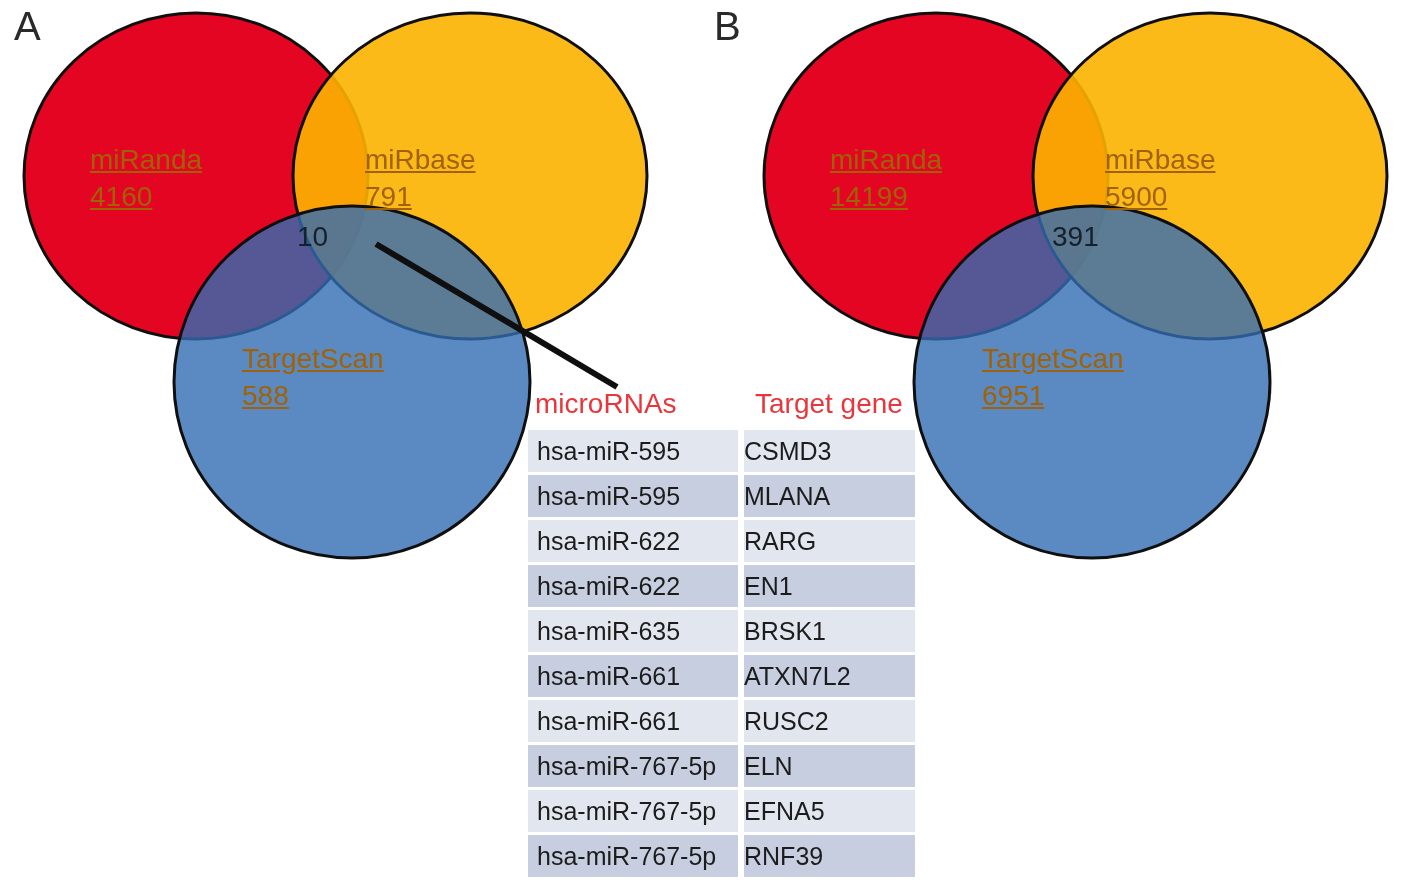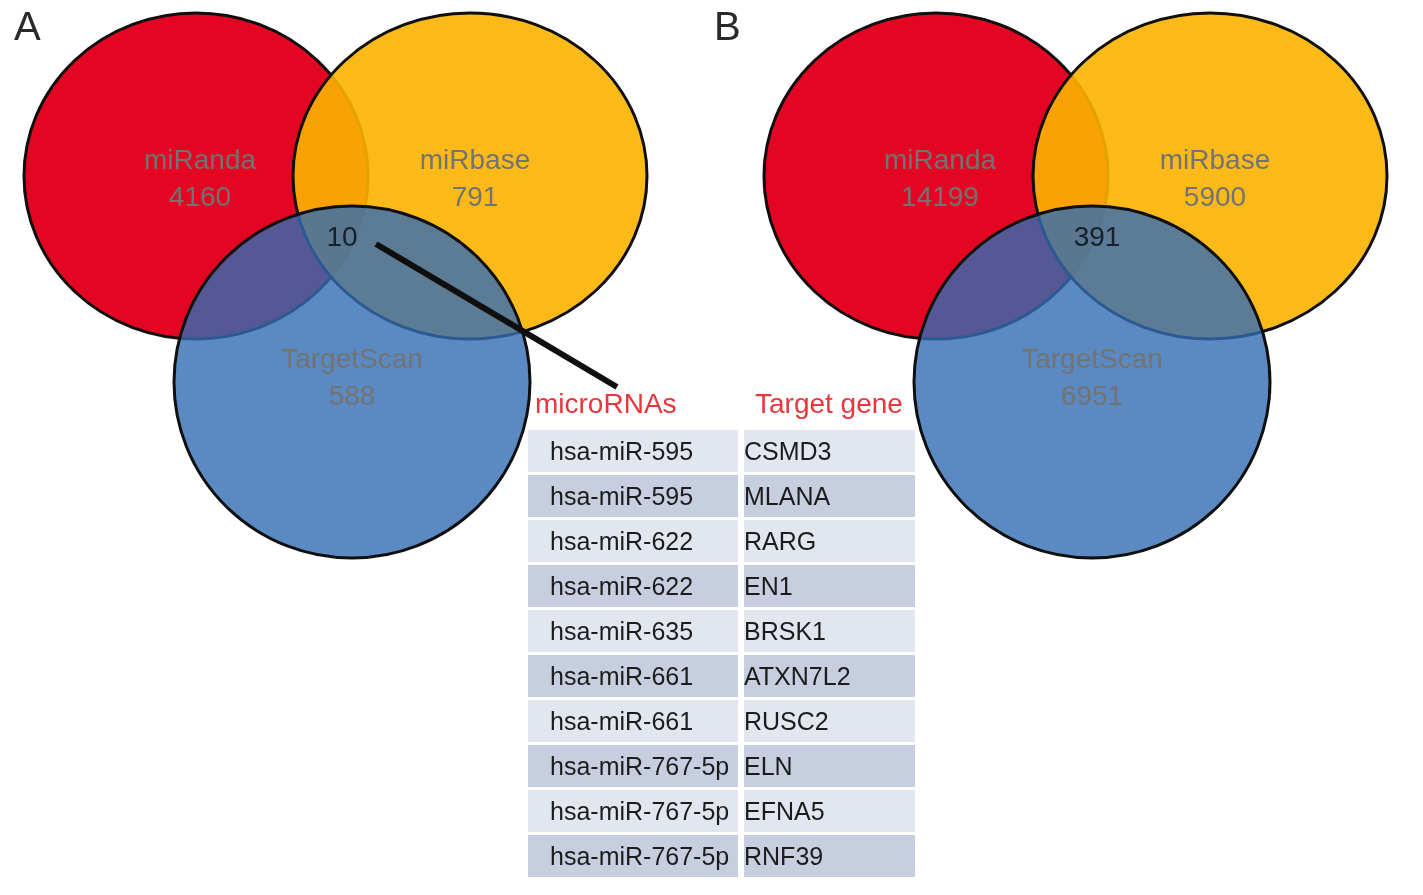--- a/index.html
+++ b/index.html
@@ -13,29 +13,28 @@
   .venn-svg{position:absolute;left:0;top:0;}
   .panel-label{
     position:absolute;
     font-size:40px;
     color:#2a2a2a;
     font-weight:500;
   }
   .set-label{
     position:absolute;
     width:220px;
-    text-align:center;
     font-size:28px;
     line-height:37px;
-    color:#737373;
+    color:#a16207;
+    text-decoration:underline;
   }
   .intersection-count{
     position:absolute;
     width:90px;
-    text-align:center;
     font-size:28px;
     color:#15202b;
   }
   .callout-table{
     position:absolute;
     left:528px;top:386px;
     width:390px;
   }
   .table-headers{position:relative;height:44px;text-align:right;}
   .th{
@@ -51,21 +50,21 @@
     grid-template-columns:210px 171px;
     column-gap:6px;
     height:42px;
   }
   .trow .cell{
     display:flex;align-items:center;
     font-size:25px;
     color:#1c1c1c;
     background:#e2e6ef;
   }
-  .cell.mirna{padding-left:22px;}
+  .cell.mirna{padding-left:9px;}
   .cell.gene{}
   .trow:nth-child(even) .cell{background:#c7cedf;}
 </style>
 </head>
 <body>
 
 <div class="canvas">
 
   <svg class="venn-svg" width="1423" height="895" viewBox="0 0 1423 895">
 

